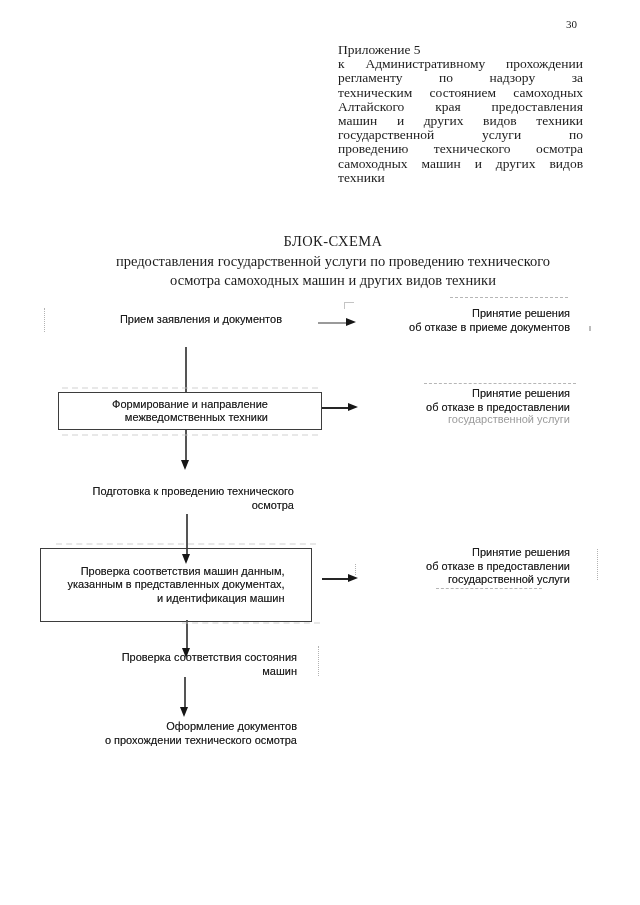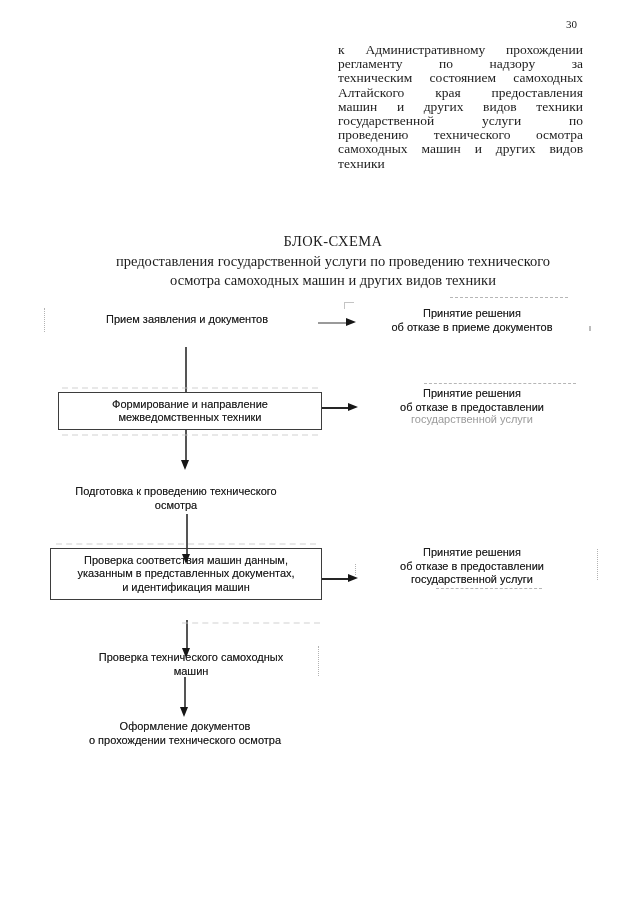--- a/index.html
+++ b/index.html
@@ -16,21 +16,21 @@
   .header-note{left:338px;top:43px;width:245px;font-size:13.5px;line-height:14.2px;}
   .header-note .ln{text-align:left;}
   .header-note .just{text-align:justify;text-align-last:justify;}
 
   
   .title{left:53px;top:232px;width:560px;text-align:center;font-size:14.5px;line-height:19.5px;}
   .title .heading{letter-spacing:0.4px;}
 
   
   .flow{
-    font-size:11px;line-height:13.5px;text-align:center;white-space:pre-line;
+    font-size:11px;line-height:13.5px;text-align:right;white-space:pre-line;
     text-shadow:0 0 0.3px rgba(25,25,25,.55);
   }
   .faded{color:#9b9b9b;filter:blur(.35px);text-shadow:none;}
 
   
   .box{
     box-sizing:border-box;border:1.5px solid #3d3d3d;
     display:flex;align-items:center;justify-content:center;
   }
   .vline{width:1.5px;background:#555;}
@@ -46,20 +46,21 @@
   .ghost{opacity:.42;border-top:2px dashed #c9c9c9;}
 </style>
 </head>
 <body>
 
 <div class="page">
 
   <div class="abs serif pagenum">30</div>
 
   <div class="abs serif header-note">
+    <div class="ln">Приложение 5</div>
     <div class="just">к Административному прохождении</div>
     <div class="just">регламенту по надзору за</div>
     <div class="just">техническим состоянием самоходных</div>
     <div class="just">Алтайского края предоставления</div>
     <div class="just">машин и других видов техники</div>
     <div class="just">государственной услуги по</div>
     <div class="just">проведению технического осмотра</div>
     <div class="just">самоходных машин и других видов</div>
     <div class="ln">техники</div>
   </div>
@@ -89,35 +90,35 @@
   <div class="abs flow faded" style="left:374px;top:413px;width:196px;">государственной услуги</div>
 
   <div class="abs vline" style="left:185px;top:430px;height:31px;"></div>
   <div class="abs head-down" style="left:181px;top:460px;"></div>
 
   <div class="abs flow" style="left:58px;top:485px;width:236px;">Подготовка к проведению технического осмотра</div>
 
   <div class="abs vline" style="left:186px;top:514px;height:41px;"></div>
   <div class="abs head-down" style="left:182px;top:554px;z-index:2;"></div>
 
-  <div class="abs box" style="left:50px;top:548px;width:272px;height:52px;">
+  <div class="abs box" style="left:40px;top:548px;width:272px;height:74px;">
     <div class="flow">Проверка соответствия машин данным,
 указанным в представленных документах,
 и идентификация машин</div>
   </div>
   <div class="abs hshaft" style="left:322px;top:578px;width:27px;"></div>
   <div class="abs head-right" style="left:348px;top:574px;"></div>
   <div class="abs flow" style="left:374px;top:546px;width:196px;">Принятие решения
 об отказе в предоставлении
 государственной услуги</div>
 
   <div class="abs vline" style="left:186px;top:620px;height:29px;"></div>
   <div class="abs head-down" style="left:182px;top:648px;"></div>
 
-  <div class="abs flow" style="left:85px;top:651px;width:212px;z-index:3;">Проверка технического самоходных машин</div>
+  <div class="abs flow" style="left:85px;top:651px;width:212px;z-index:3;">Проверка соответствия состояния машин</div>
 
   <div class="abs vline" style="left:184px;top:677px;height:31px;"></div>
   <div class="abs head-down" style="left:180px;top:707px;"></div>
 
   <div class="abs flow" style="left:73px;top:720px;width:224px;">Оформление документов
 о прохождении технического осмотра</div>
 
   <div class="abs art dotv" style="left:44px;top:308px;height:24px;"></div>
   <div class="abs art" style="left:344px;top:302px;width:9px;height:6px;border-left:1px solid #a5a5a5;border-top:1px solid #a5a5a5;"></div>
   <div class="abs art dashh" style="left:450px;top:297px;width:118px;"></div>

